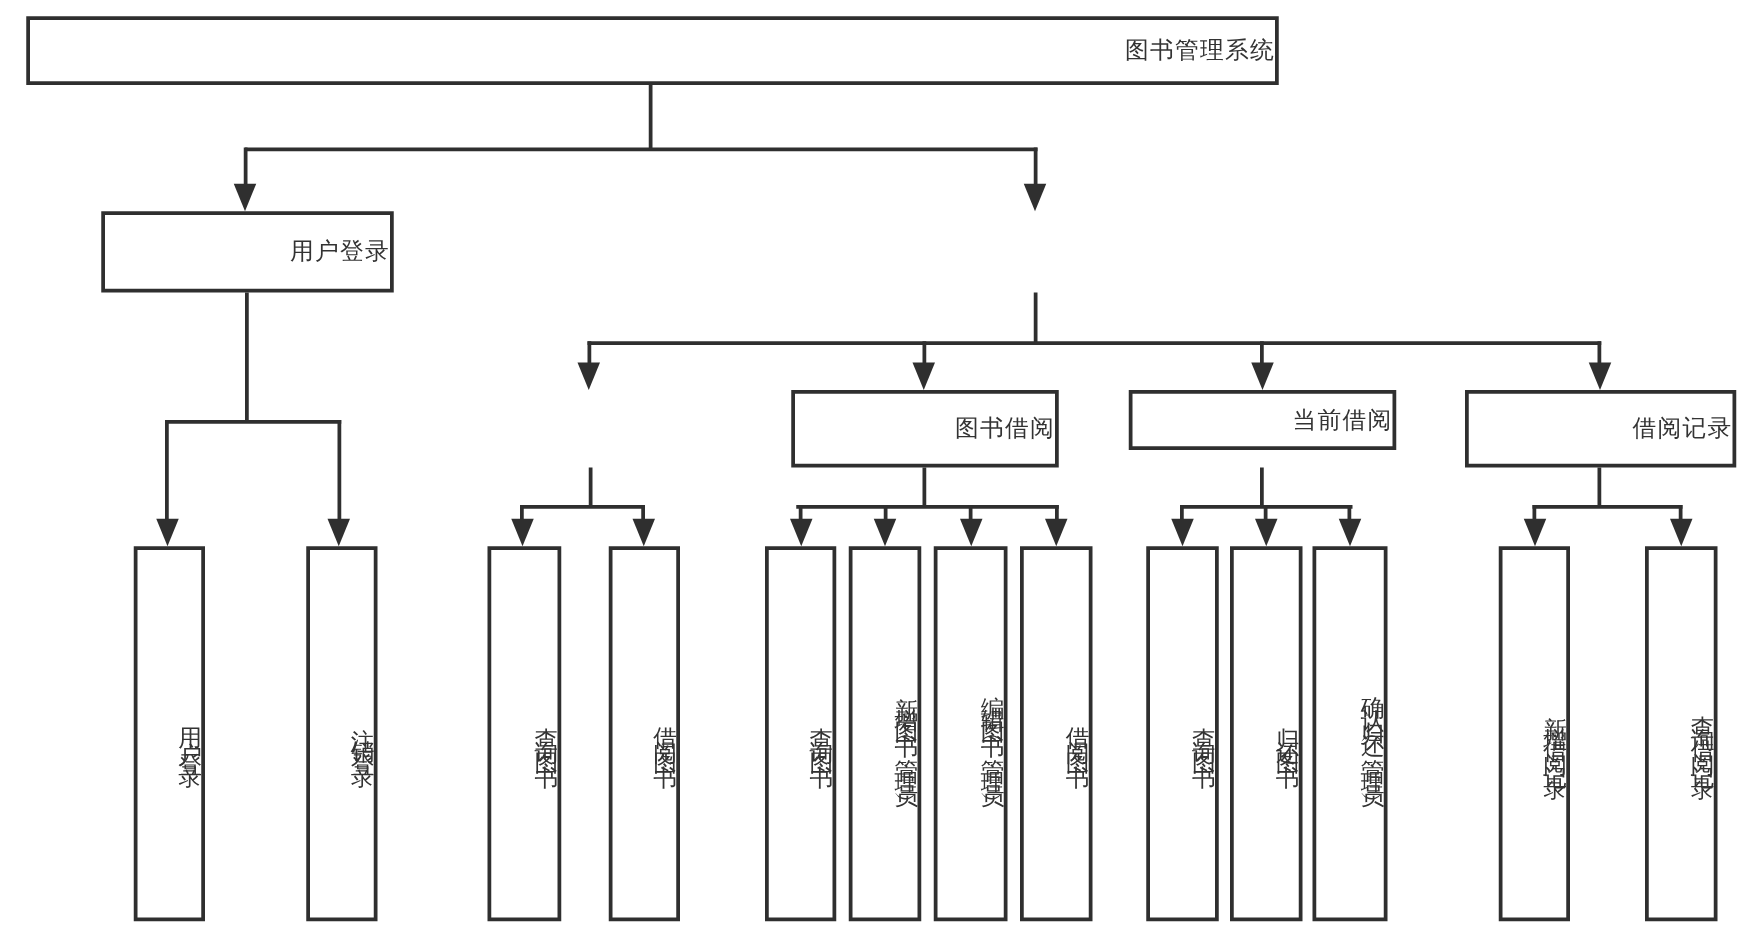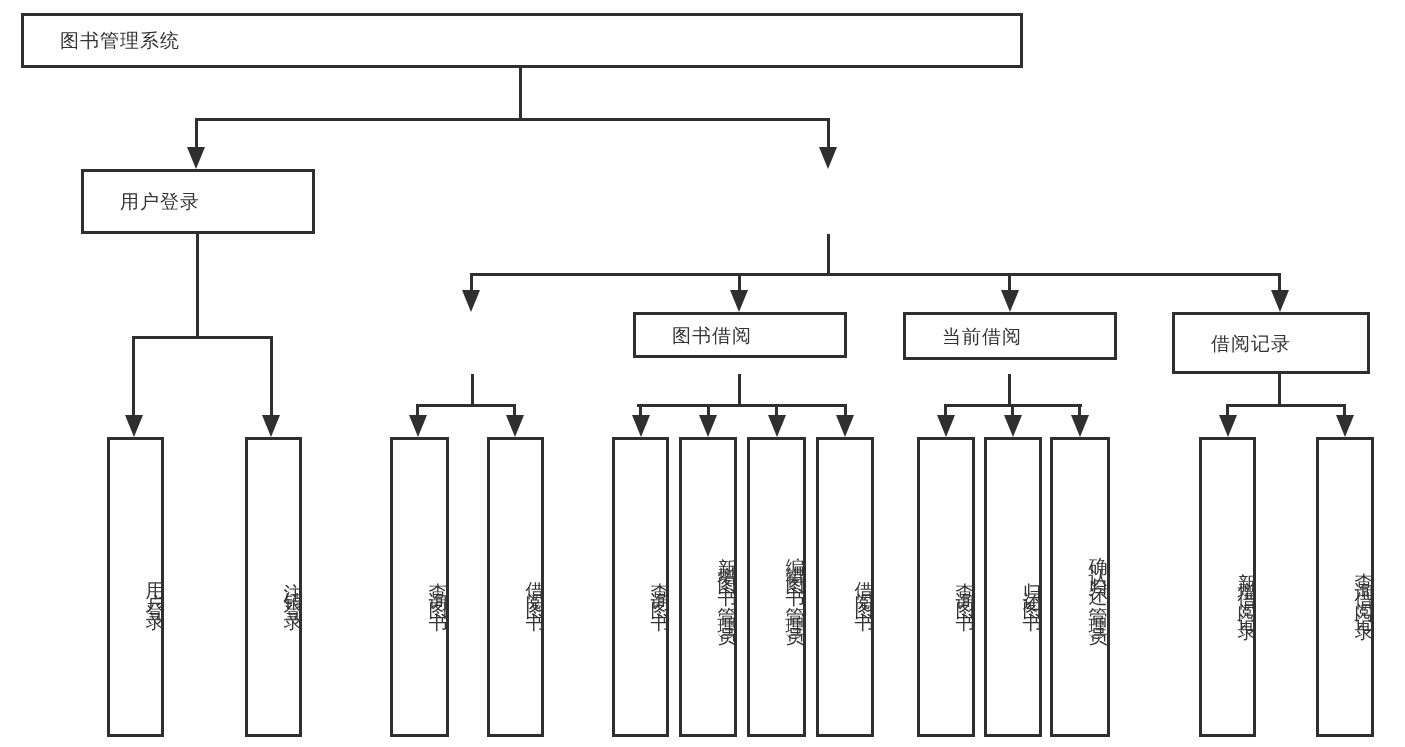--- a/index.html
+++ b/index.html
@@ -9,21 +9,21 @@
     --bg:#ffffff;
   }
   html,body{margin:0;padding:0;background:var(--bg);}
   body{font-family:"Liberation Sans","DejaVu Sans",sans-serif;}
   .stage{
     position:relative;width:1405px;height:747px;background:var(--bg);
     overflow:hidden;
   }
   .box{
     position:absolute;box-sizing:border-box;border:3px solid var(--line);
-    background:#fff;display:flex;align-items:center;justify-content:flex-start;padding-left:36px;
+    background:#fff;display:flex;align-items:center;justify-content:flex-end;
   }
   .lbl{
     color:var(--text);font-size:19px;letter-spacing:1px;line-height:1;
     white-space:nowrap;
   }
   .vbox .lbl{
     writing-mode:vertical-lr;text-orientation:mixed;letter-spacing:10px;
     font-size:19px;
   }
   .vl{position:absolute;width:3px;background:var(--line);}
@@ -69,27 +69,27 @@
   <div class="hl" style="left:470px;top:273px;width:811px"></div>
   <div class="vl" style="left:470px;top:273px;height:20px"></div>
   <div class="ah" style="left:462px;top:290px"></div>
   <div class="vl" style="left:738px;top:273px;height:20px"></div>
   <div class="ah" style="left:730px;top:290px"></div>
   <div class="vl" style="left:1008px;top:273px;height:20px"></div>
   <div class="ah" style="left:1001px;top:290px"></div>
   <div class="vl" style="left:1278px;top:273px;height:20px"></div>
   <div class="ah" style="left:1271px;top:290px"></div>
 
-  <div class="box" style="left:633px;top:312px;width:214px;height:46px">
+  <div class="box" style="left:633px;top:312px;width:214px;height:62px">
     <span class="lbl">图书借阅</span>
   </div>
   <div class="box" style="left:903px;top:312px;width:214px;height:48px">
     <span class="lbl">当前借阅</span>
   </div>
-  <div class="box" style="left:1172px;top:312px;width:198px;height:62px">
+  <div class="box" style="left:1172px;top:312px;width:217px;height:62px">
     <span class="lbl">借阅记录</span>
   </div>
 
   <div class="vl" style="left:471px;top:374px;height:32px"></div>
   <div class="hl" style="left:416px;top:404px;width:100px"></div>
   <div class="vl" style="left:416px;top:404px;height:14px"></div>
   <div class="ah" style="left:409px;top:415px"></div>
   <div class="vl" style="left:513px;top:404px;height:14px"></div>
   <div class="ah" style="left:506px;top:415px"></div>
 

